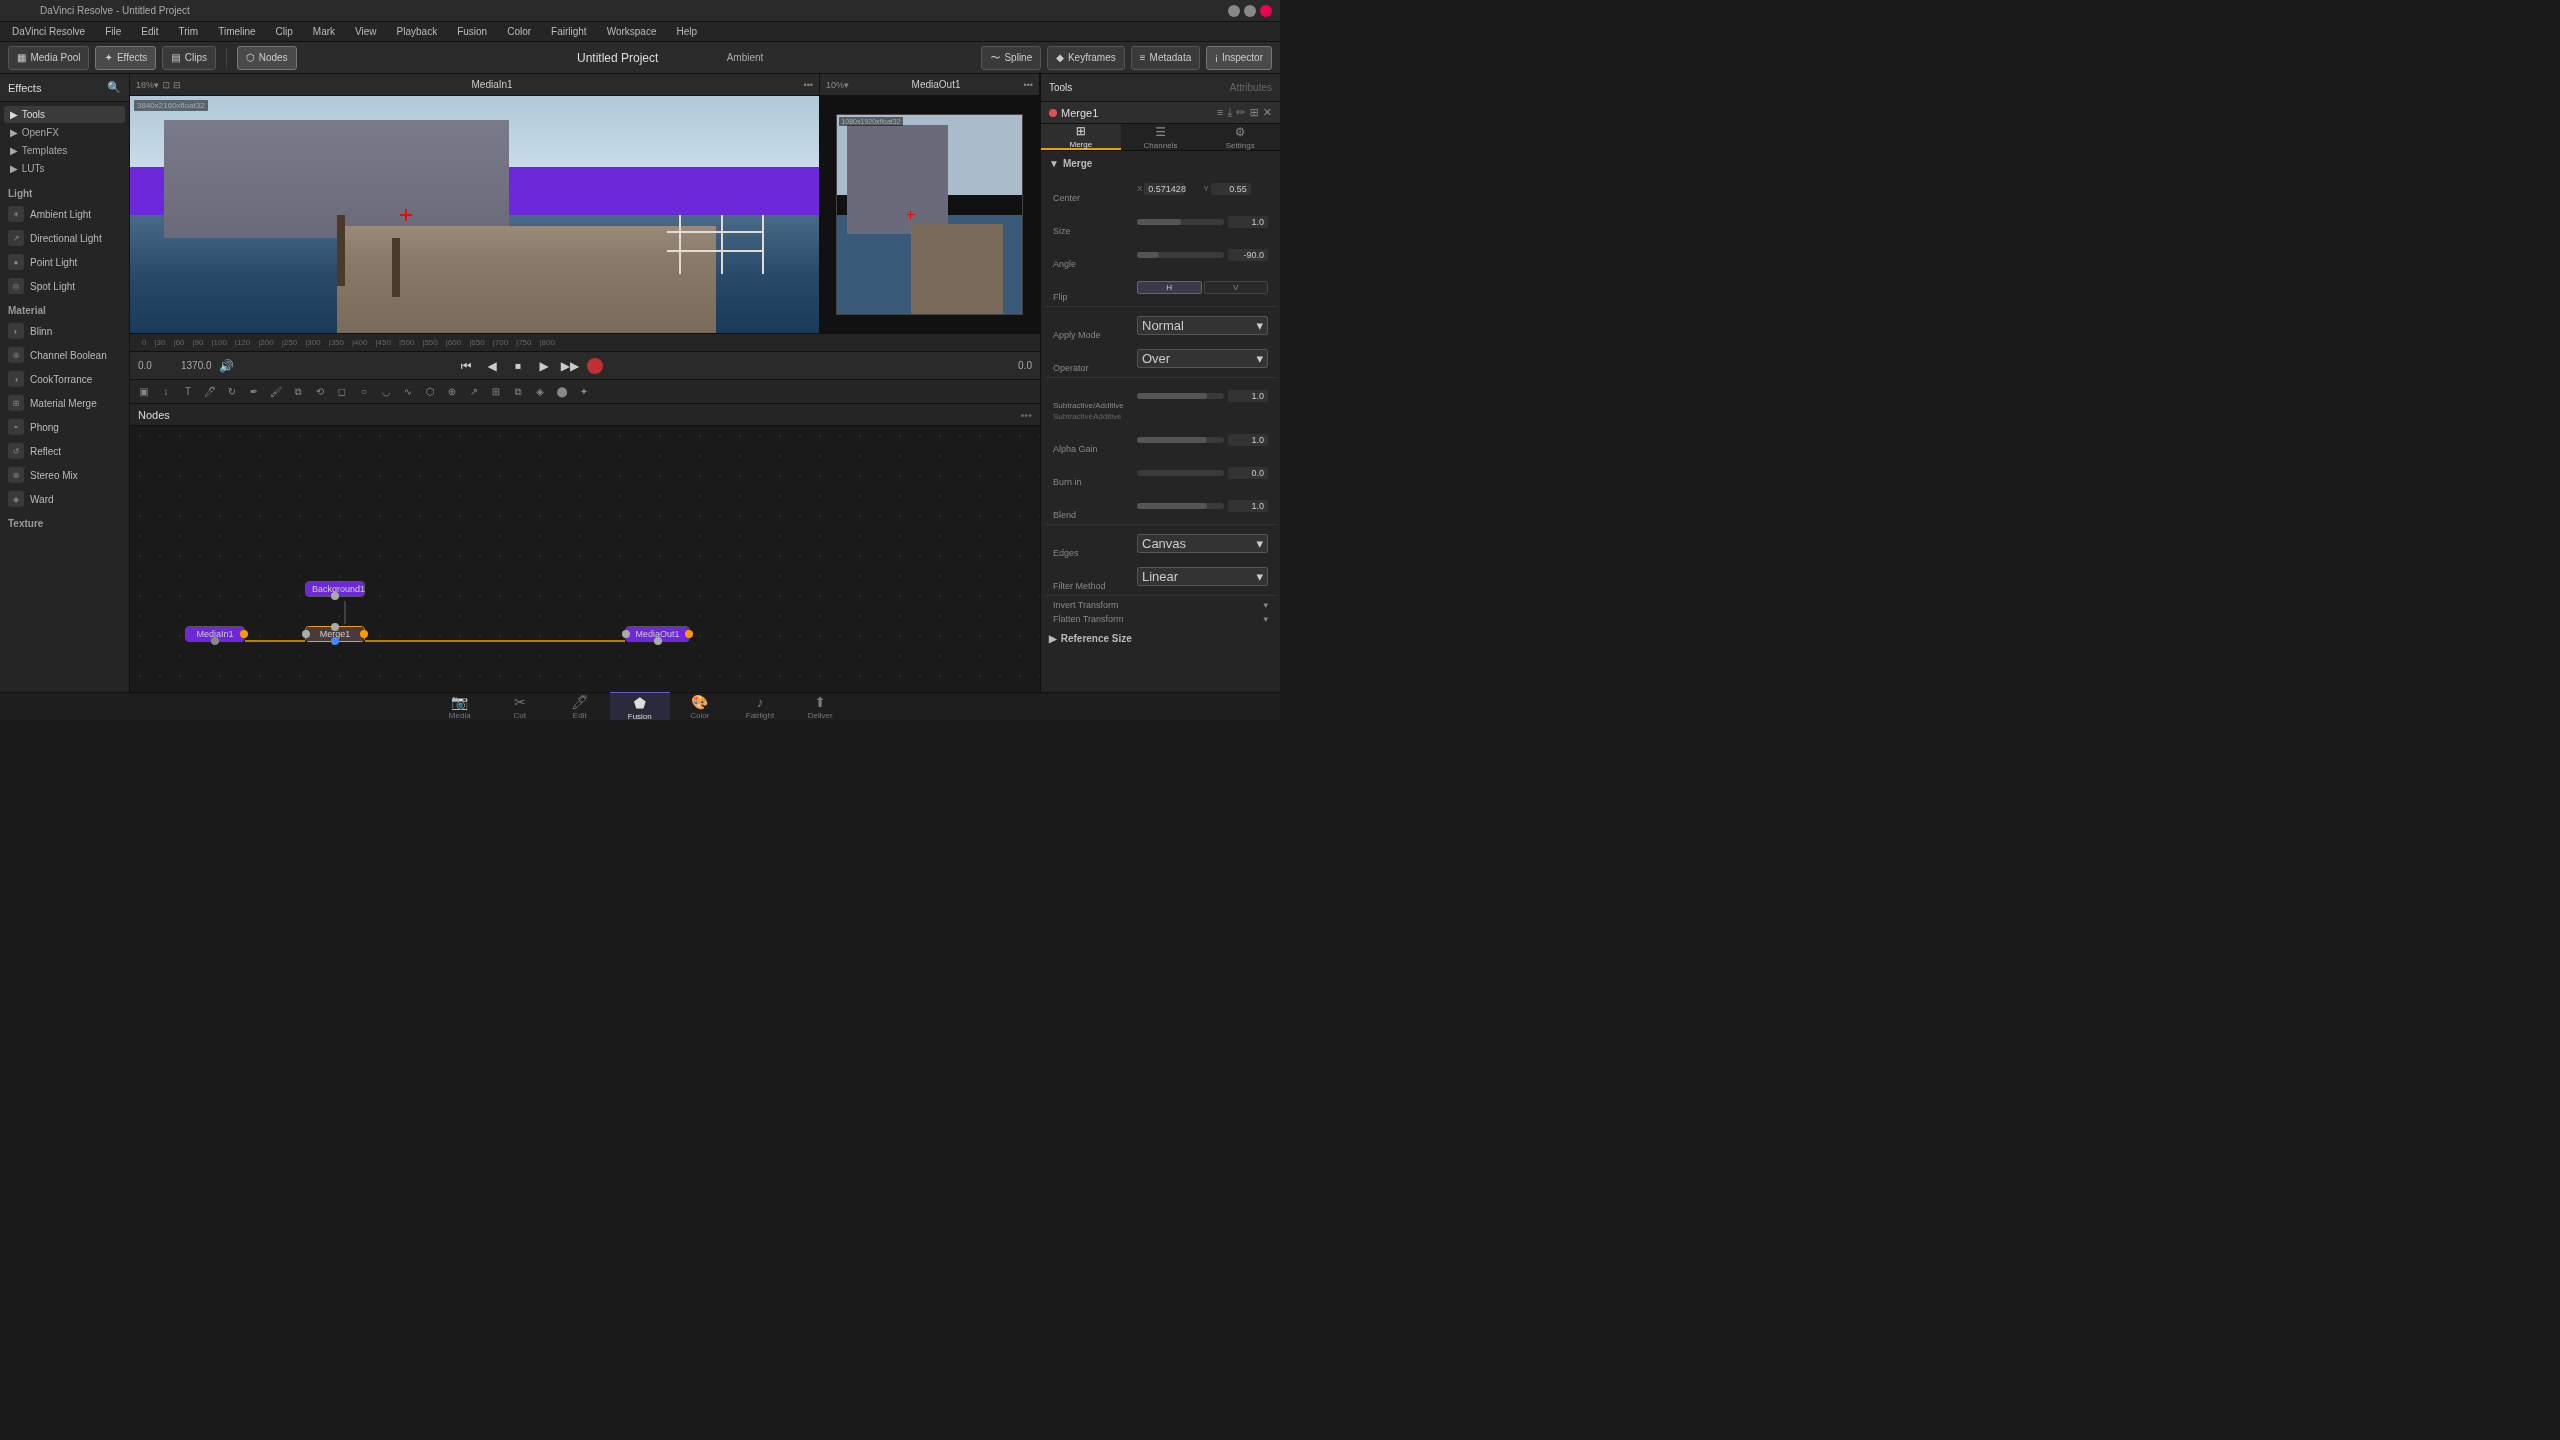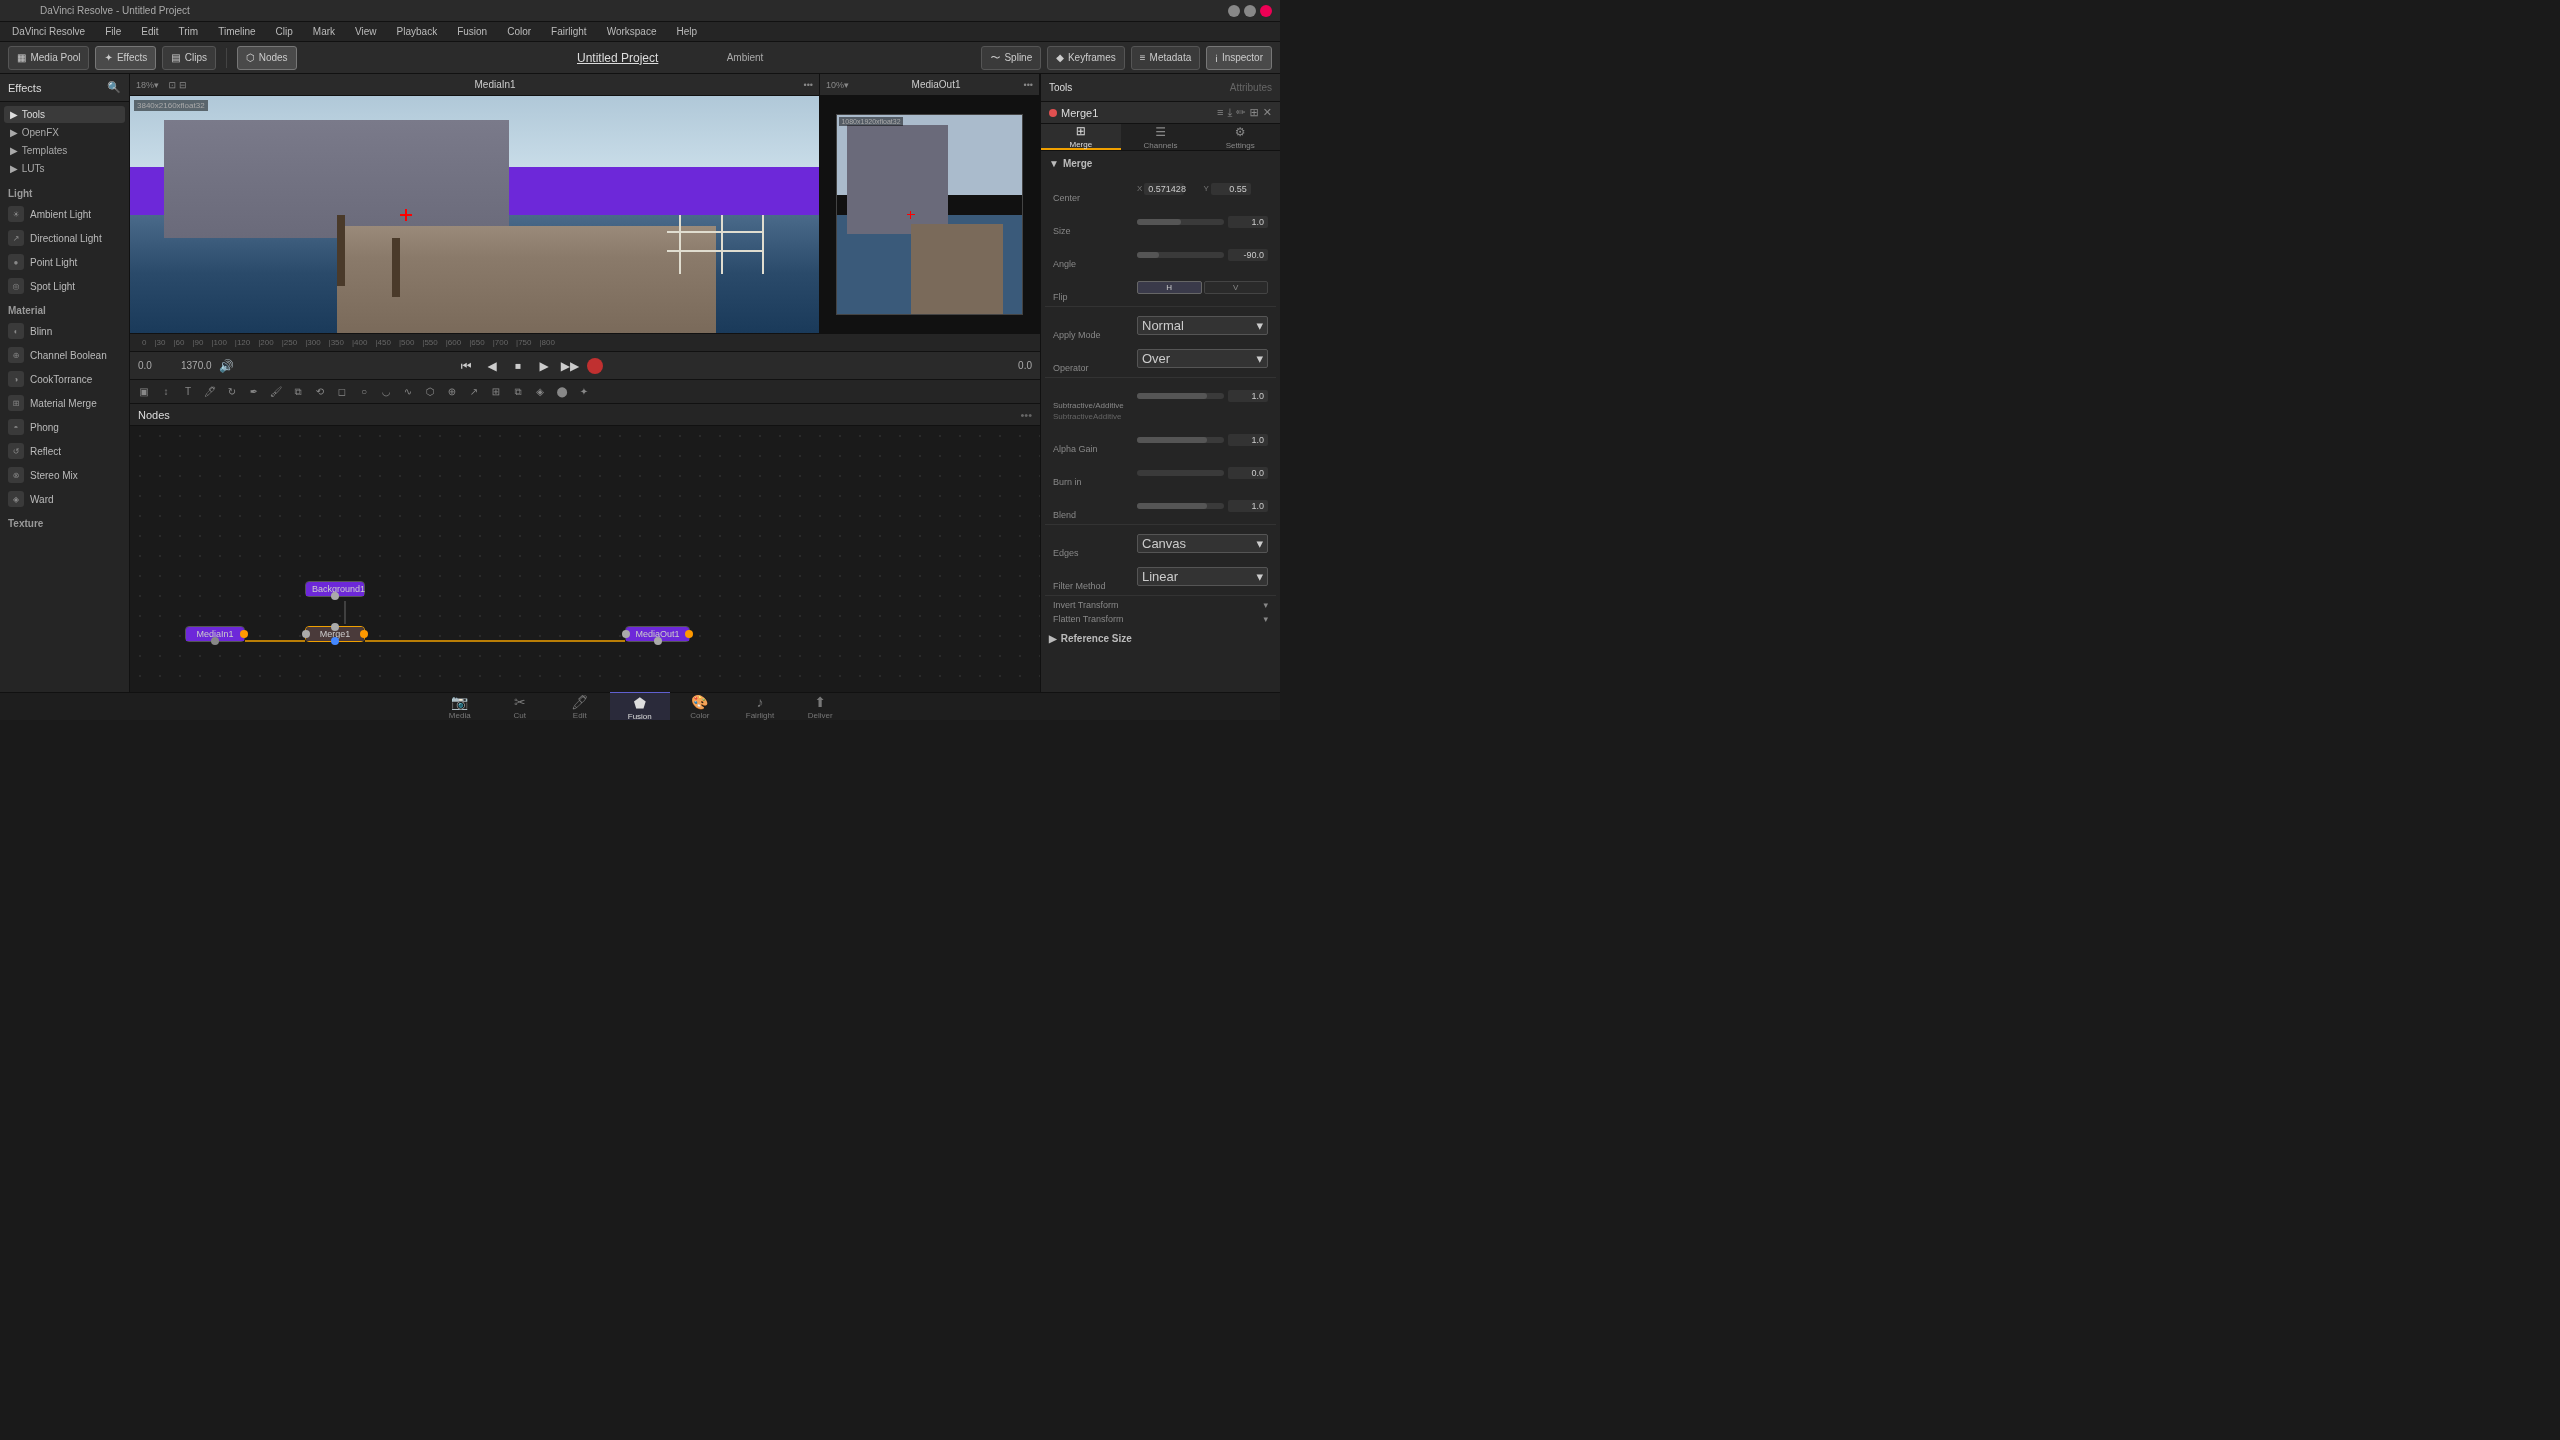--- a/index.html
+++ b/index.html
@@ -61,21 +61,21 @@
       border-radius: 3px;
       color: #ccc;
       font-size: 10px;
       cursor: pointer;
       display: flex;
       align-items: center;
       gap: 4px;
     }
     .tb-btn.active { background: #4a4a4a; border-color: #777; }
     .tb-sep { width: 1px; height: 20px; background: #444; margin: 0 4px; }
-    .project-title { flex: 1; text-align: center; font-size: 12px; color: #ddd; font-weight: 500; text-decoration: underline; }
+    .project-title { flex: 1; text-align: center; font-size: 12px; color: #ddd; font-weight: 500; }
     .edited-badge { color: #aaa; font-size: 10px; }
 
     
     .main-layout {
       display: flex;
       height: calc(720px - 22px - 20px - 32px - 28px);
     }
     .left-panel-header {
       height: 28px;
       background: #2a2a2a;
@@ -162,21 +162,21 @@
       flex-direction: column;
       background: #1e1e1e;
       border-right: 1px solid #111;
     }
     .viewer-toolbar {
       height: 22px;
       background: #2a2a2a;
       display: flex;
       align-items: center;
       padding: 0 6px;
-      gap: 10px;
+      gap: 4px;
       font-size: 9px;
       color: #aaa;
       border-bottom: 1px solid #111;
     }
     .viewer-label { flex: 1; text-align: center; font-size: 10px; color: #ccc; }
     .viewer-content {
       flex: 1;
       display: flex;
       align-items: center;
       justify-content: center;

